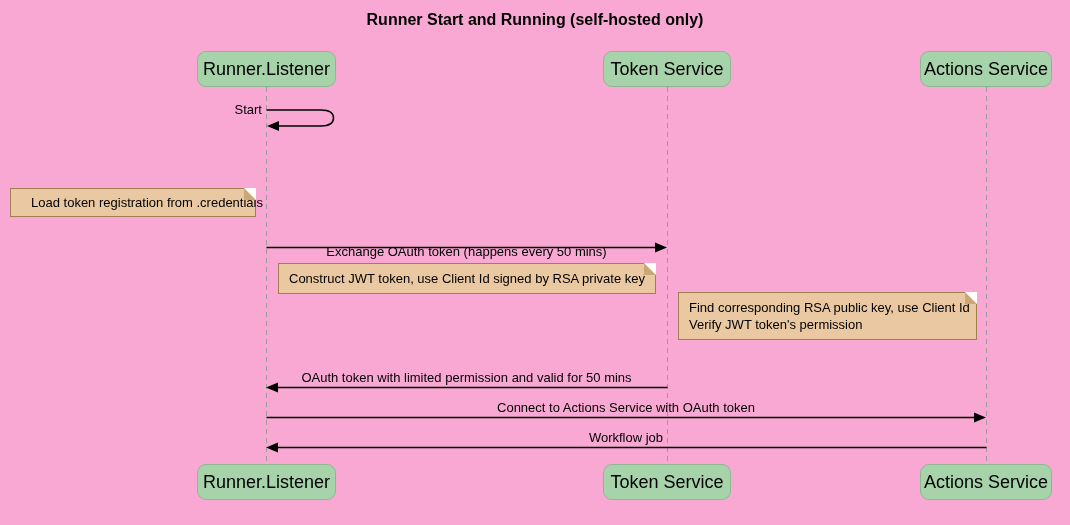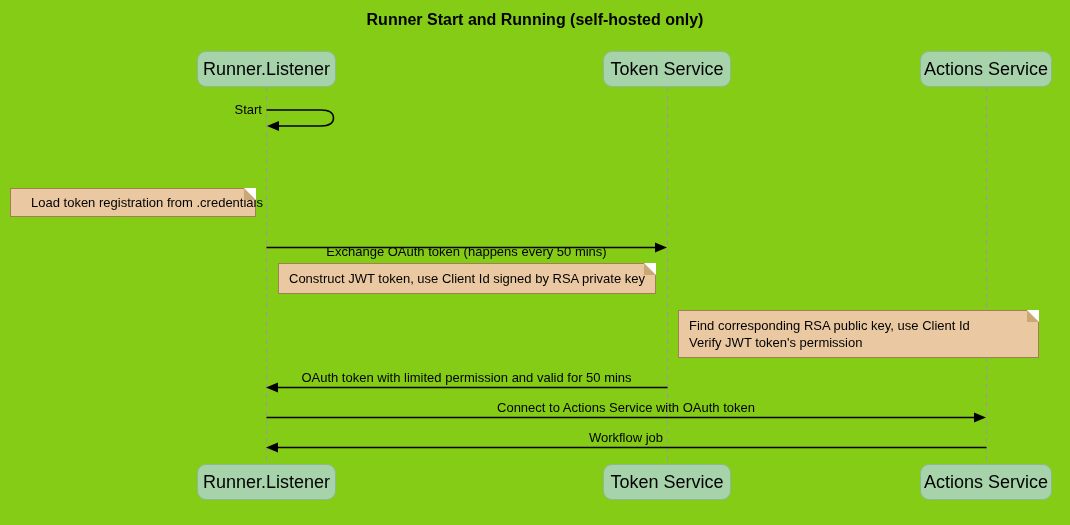--- a/index.html
+++ b/index.html
@@ -1,20 +1,20 @@
 <!DOCTYPE html>
 <html><head>
 <meta charset="utf-8">
 <style>
   html, body { margin: 0; padding: 0; background: #ffffff; }
   .canvas {
     position: relative;
     width: 1070px;
     height: 525px;
-    background: #84cc16;
+    background: #f9a8d4;
     font-family: "Liberation Sans", sans-serif;
     color: #000;
     overflow: hidden;
   }
   .title {
     position: absolute;
     left: 0; right: 0; top: 11px;
     text-align: center;
     font-size: 16px;
     font-weight: bold;
@@ -124,18 +124,18 @@
 
   <div class="msg-label" style="left:266px; width:720px; top:400px;">Connect to Actions Service with OAuth token</div>
 
   <div class="msg-label" style="left:266px; width:720px; top:430px;">Workflow job</div>
 
 
   <div class="note" style="left:10px; top:188px; width:246px; height:29px;padding-left:28px;">Load token registration from .credentials</div>
 
   <div class="note" style="left:278px; top:263px; width:378px; height:31px;">Construct JWT token, use Client Id signed by RSA private key</div>
 
-  <div class="note multiline" style="left:678px; top:310px; width:361px; height:48px;">
+  <div class="note multiline" style="left:678px; top:292px; width:299px; height:48px;">
     <div>Find corresponding RSA public key, use Client Id</div>
     <div>Verify JWT token's permission</div>
   </div>
 
 </div>
 
 </body></html>

